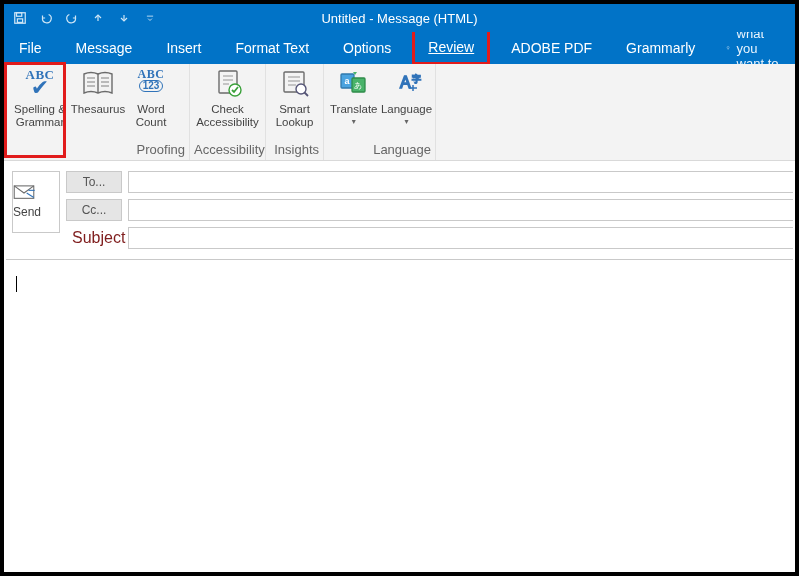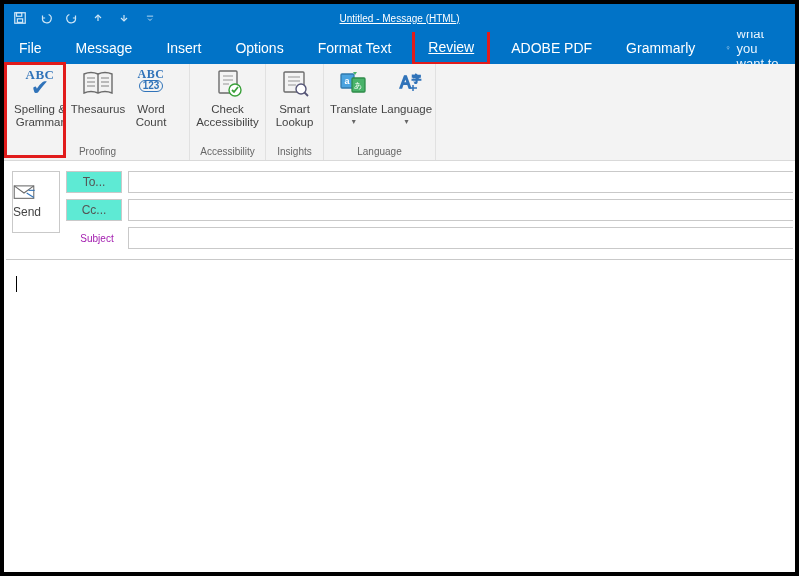--- a/index.html
+++ b/index.html
@@ -33,24 +33,23 @@
   .qat .qbtn { display:inline-flex; align-items:center; justify-content:center; width:16px; height:16px; }
   .qat svg { stroke: #cfe6f6; }
   .title {
     position: absolute;
     left: 50%;
     transform: translateX(-50%);
     top: 0;
     height: 28px;
     display: flex;
     align-items: center;
-    font-size: 10px;
+    font-size: 13px;
     color: #fff;
     white-space: nowrap;
-    text-decoration: underline;
   }
 
   
   .menubar {
     background: #0173c7;
     height: 32px;
     display: flex;
     align-items: center;
     padding-left: 2px;
     gap: 8px;
@@ -116,22 +115,22 @@
     text-align: center;
     font-size: 11.5px;
     color: #444;
     padding: 2px 2px 0 2px;
     line-height: 1.15;
   }
   .rbtn .icon { height: 34px; display:flex; align-items:flex-start; justify-content:center; margin-bottom: 1px; }
   .rbtn .lbl { min-height: 28px; display:flex; flex-direction:column; align-items:center; justify-content:flex-start;}
   .rbtn .arrow-down { font-size: 8px; color:#666; margin-top:1px;}
   .group-label {
-    text-align: center;
-    font-size: 10px;
+    text-align: right;
+    font-size: 13px;
     color: #666;
     padding: 2px 0 3px 0;
   }
   .highlight-spelling {
     position: absolute;
     top: -2px; left: -2px;
     width: 62px; height: 96px;
     border: 3px solid #e11b1b;
     pointer-events: none;
   }
@@ -160,26 +159,26 @@
     font-size: 12px;
     color: #444;
     background:#fff;
   }
   .send-box .env { width:22px; height:16px; }
   .fields { flex: 1; display:flex; flex-direction:column; gap:6px; padding-right:2px;}
   .row { display:flex; align-items:center; gap:6px; }
   .addr-btn {
     width: 56px; height: 22px;
     border: 1px solid #c9c9c9;
-    background:#5eead4;
+    background:#e5e5e5;
     font-size: 12px;
     color:#555;
     display:inline-flex; align-items:center; justify-content:center;
   }
-  .subj-label { width:56px; font-size:10px; color:#a21caf; text-align:center; padding-left:6px;}
+  .subj-label { width:56px; font-size:16px; color:#7f1d1d; text-align:center; padding-left:6px;}
   .field-input {
     flex:1;
     height: 22px;
     border: 1px solid #c9c9c9;
     border-right: none;
     background:#fff;
     font-size:12px;
     padding: 0 4px;
     outline:none;
   }
@@ -251,22 +250,22 @@
       </svg>
     </span>
   </div>
   <div class="title">Untitled  -  Message (HTML)</div>
 </div>
 
 <div class="menubar">
   <div class="menu-tab">File</div>
   <div class="menu-tab">Message</div>
   <div class="menu-tab">Insert</div>
+  <div class="menu-tab">Format Text</div>
   <div class="menu-tab">Options</div>
-  <div class="menu-tab">Format Text</div>
   <div class="menu-tab highlight-box active">Review</div>
   <div class="menu-tab">ADOBE PDF</div>
   <div class="menu-tab">Grammarly</div>
   <div class="tellme">
     <svg class="bulb" viewBox="0 0 16 16" fill="none" stroke="#fff" stroke-width="1.2">
       <circle cx="8" cy="6" r="4"></circle>
         <path d="M6 11 L10 11"></path>
         <path d="M6.5 13 L9.5 13"></path>
     </svg>
     <span>Tell me what you want to do</span>

